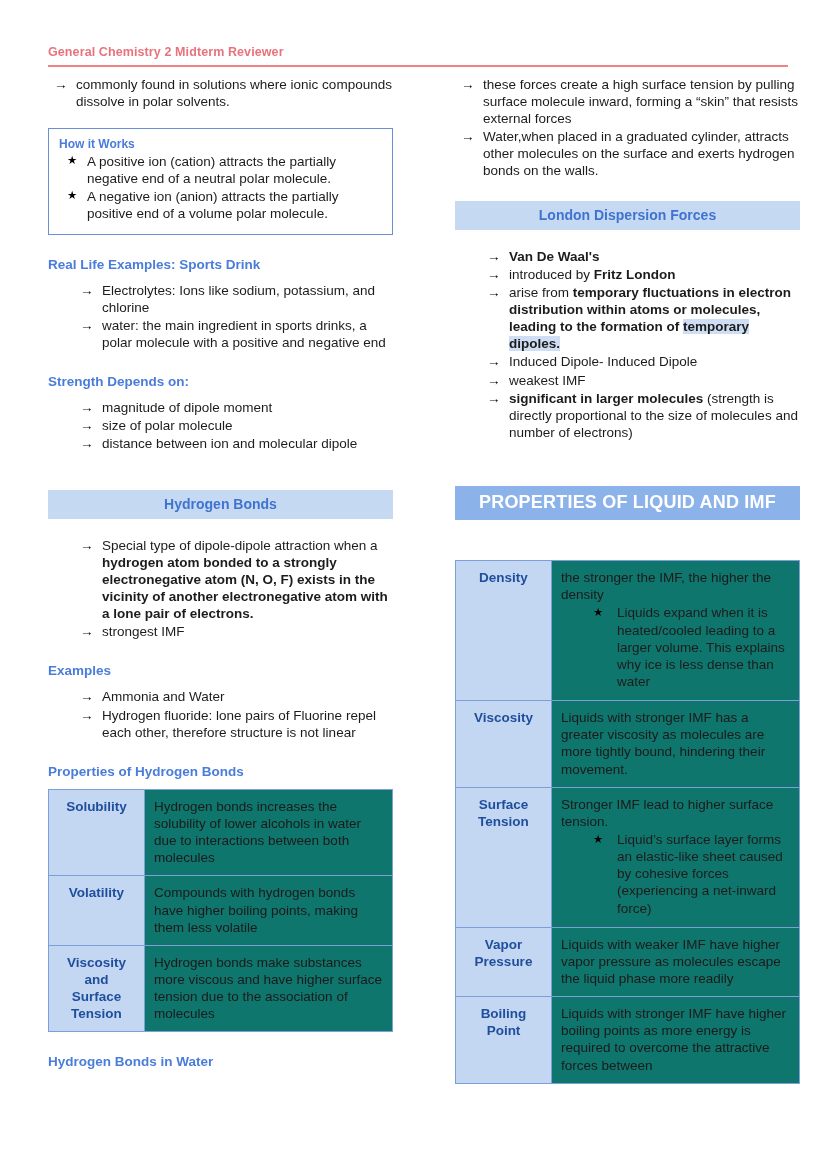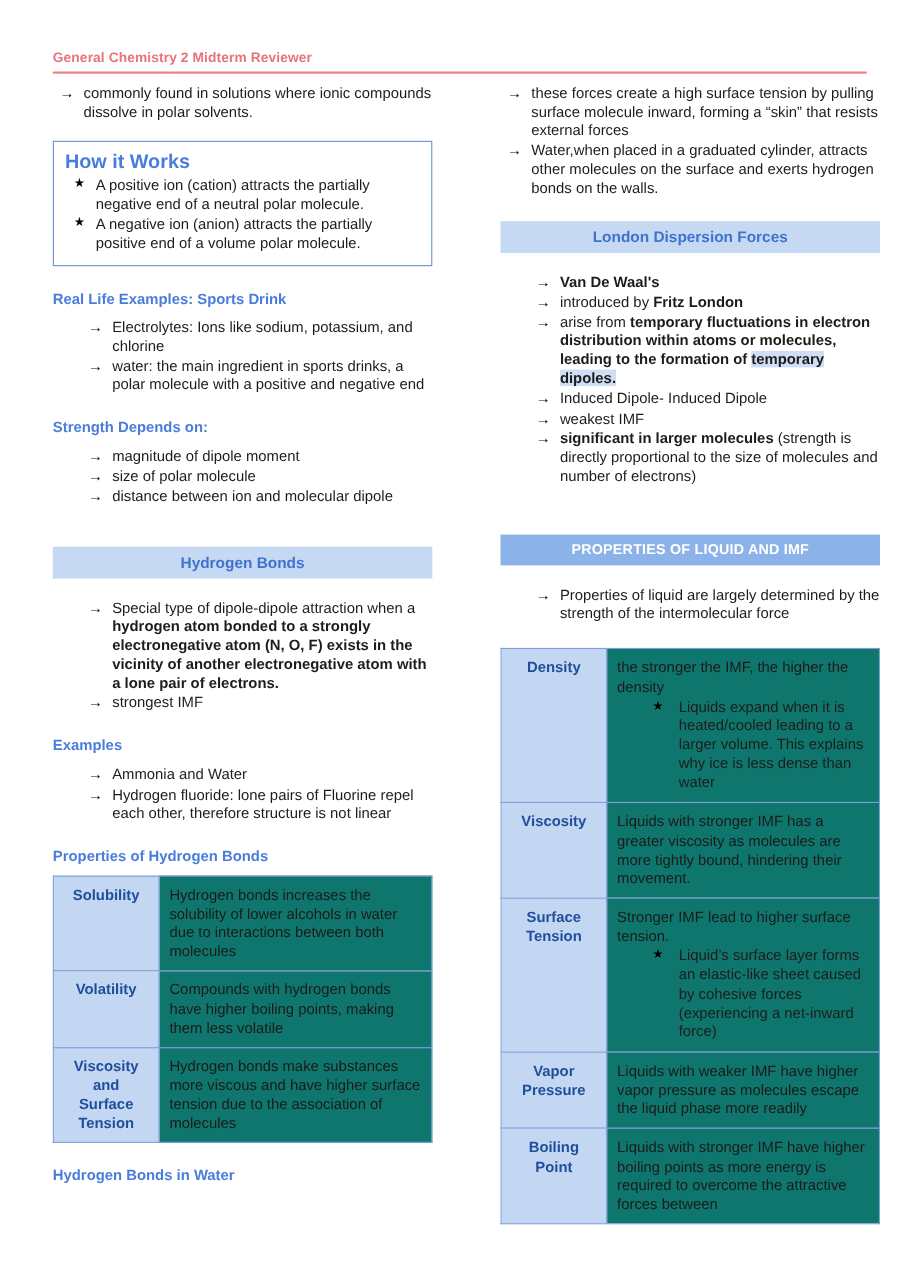--- a/index.html
+++ b/index.html
@@ -86,21 +86,21 @@
   .top-list { margin-bottom: 18px; }
   .top-list-right { margin-bottom: 21px; }
 
   
   .callout {
     border: 1px solid #6b8fd4;
     padding: 8px 10px 10px 10px;
     margin-bottom: 22px;
   }
   .callout-title {
-    font-size: 18px;
+    font-size: 12px;
     font-weight: bold;
     color: #4a7ddb;
     margin-bottom: 2px;
   }
 
   
   .subhead {
     font-size: 13.5px;
     font-weight: bold;
     color: #4a7ddb;
@@ -115,21 +115,21 @@
     color: #3f73cf;
     font-weight: bold;
     font-size: 14px;
     text-align: center;
     padding: 6px 4px 7px 4px;
     margin: 14px 0 18px 0;
   }
   .banner.solid {
     background: #8cb2ea;
     color: #ffffff;
-    font-size: 13px;
+    font-size: 18px;
     letter-spacing: 0.2px;
     padding: 6px 4px 7px 4px;
   }
 
   
   table.ptable {
     width: 100%;
     border-collapse: collapse;
     table-layout: fixed;
     padding-left: 15px;
@@ -251,23 +251,20 @@
         <li><span>introduced by </span><b>Fritz London</b></li>
         <li><span>arise from </span><b>temporary fluctuations in electron distribution within atoms or molecules, leading to the formation of </b><b class="hl">temporary dipoles.</b></li>
         <li>Induced Dipole- Induced Dipole</li>
         <li>weakest IMF</li>
         <li><b>significant in larger molecules</b><span> (strength is directly proportional to the size of molecules and number of electrons)</span></li>
       </ul>
 
       <div class="gap-lg"></div>
       <div class="banner solid">PROPERTIES OF LIQUID AND IMF</div>
 
-      <ul class="arrows indented">
-        <li>Properties of liquid are largely determined by the strength of the intermolecular force</li>
-      </ul>
 
       <div class="gap-md"></div>
 
       <table class="ptable right-table">
         <tbody>
           <tr>
             <td class="keycell">Density</td>
             <td class="valcell">
               <span>the stronger the IMF, the higher the density</span>
               <ul class="stars">

